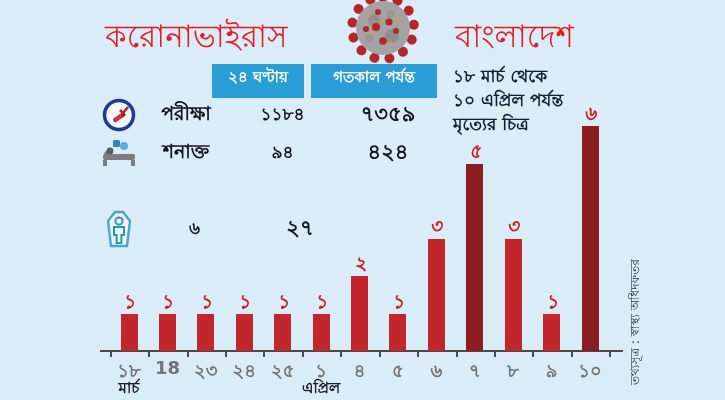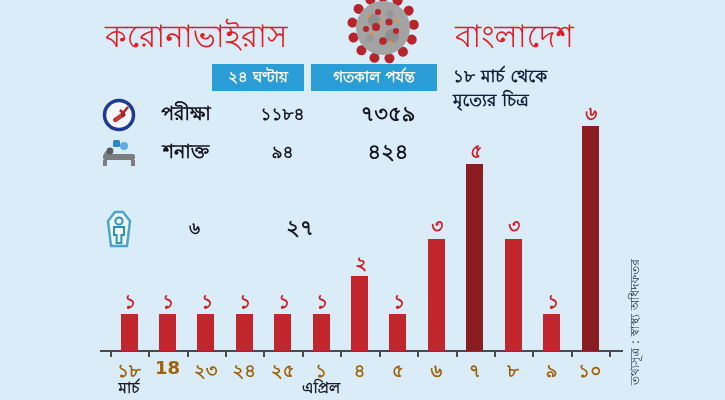--- a/index.html
+++ b/index.html
@@ -27,21 +27,21 @@
   #virus-wrap  { left: 328px; top: -6px; width: 110px; height: 74px; }
 
   
   .col-header {
     background: var(--header-blue, #2b9dd6);
     color: #ffffff;
     font-size: 15px;
     font-weight: bold;
     text-align: center;
     line-height: 27px;
-    height: 27px;
+    height: 34px;
     white-space: nowrap;
   }
   #col-header-1 { left: 212px; top: 64px; width: 92px; }
   #col-header-2 { left: 311px; top: 64px; width: 126px; }
 
   .stat-row { left: 96px; width: 345px; height: 38px; display: flex; align-items: center; }
   .stat-icon { width: 46px; height: 38px; display: flex; align-items: center; justify-content: center; flex: none; }
   .stat-label {
     width: 88px; flex: none;
     font-size: 19px; font-weight: bold; color: #14141e; white-space: nowrap; text-align: center;
@@ -61,21 +61,21 @@
   .tick { background: var(--axis, #4a4a4a); }
   .bar { }
   .bar-value {
     font-size: 19px; font-weight: bold; font-style: italic;
     color: var(--value-red, #ce1d24);
     text-align: center;
     transform: rotate(-12deg);
     white-space: nowrap;
   }
   .x-label {
-    font-size: 18px; font-weight: bold; color: #a16207;
+    font-size: 18px; font-weight: bold; color: #737373;
     text-align: center; white-space: nowrap;
   }
   .month-label {
     font-size: 15px; font-weight: 600; color: #1c1c28;
     text-align: center; white-space: nowrap;
   }
 
   
   #source-note {
     left: 548px; top: 315px; width: 170px; height: 14px;
@@ -218,20 +218,21 @@
         <circle cx="20" cy="11" r="3.6" fill="none" stroke="#2f93b8" stroke-width="2"></circle>
         <path d="M15 17 h10 v8 h-2.6 v8 h-4.8 v-8 h-2.6 z" fill="none" stroke="#2f93b8" stroke-width="2"></path>
       </svg>
     </span>
     <span class="stat-v1">৬</span>
     <span class="stat-v2">২৭</span>
   </div>
 
   <div class="abs" id="period-note">
     <div>১৮ মার্চ থেকে</div>
+    <div>১০ এপ্রিল পর্যন্ত</div>
     <div>মৃত্যের চিত্র</div>
   </div>
 
   <div class="abs" id="axis-line" style="left:100px; top:350px; width:523px; height:2px;"></div>
   <div id="chart">
       <div class="abs bar" style="left: 120.5px; top: 313.5px; width: 17px; height: 37.5px; background: rgb(193, 38, 44);"></div>
       <div class="abs bar-value" style="left: 114px; top: 286.5px; width: 30px;">১</div>
       <div class="abs x-label" style="left: 109px; top: 357px; width: 40px;">১৮</div>
       <div class="abs bar" style="left: 158.92px; top: 313.5px; width: 17px; height: 37.5px; background: rgb(193, 38, 44);"></div>
       <div class="abs bar-value" style="left: 152.42px; top: 286.5px; width: 30px;">১</div>

